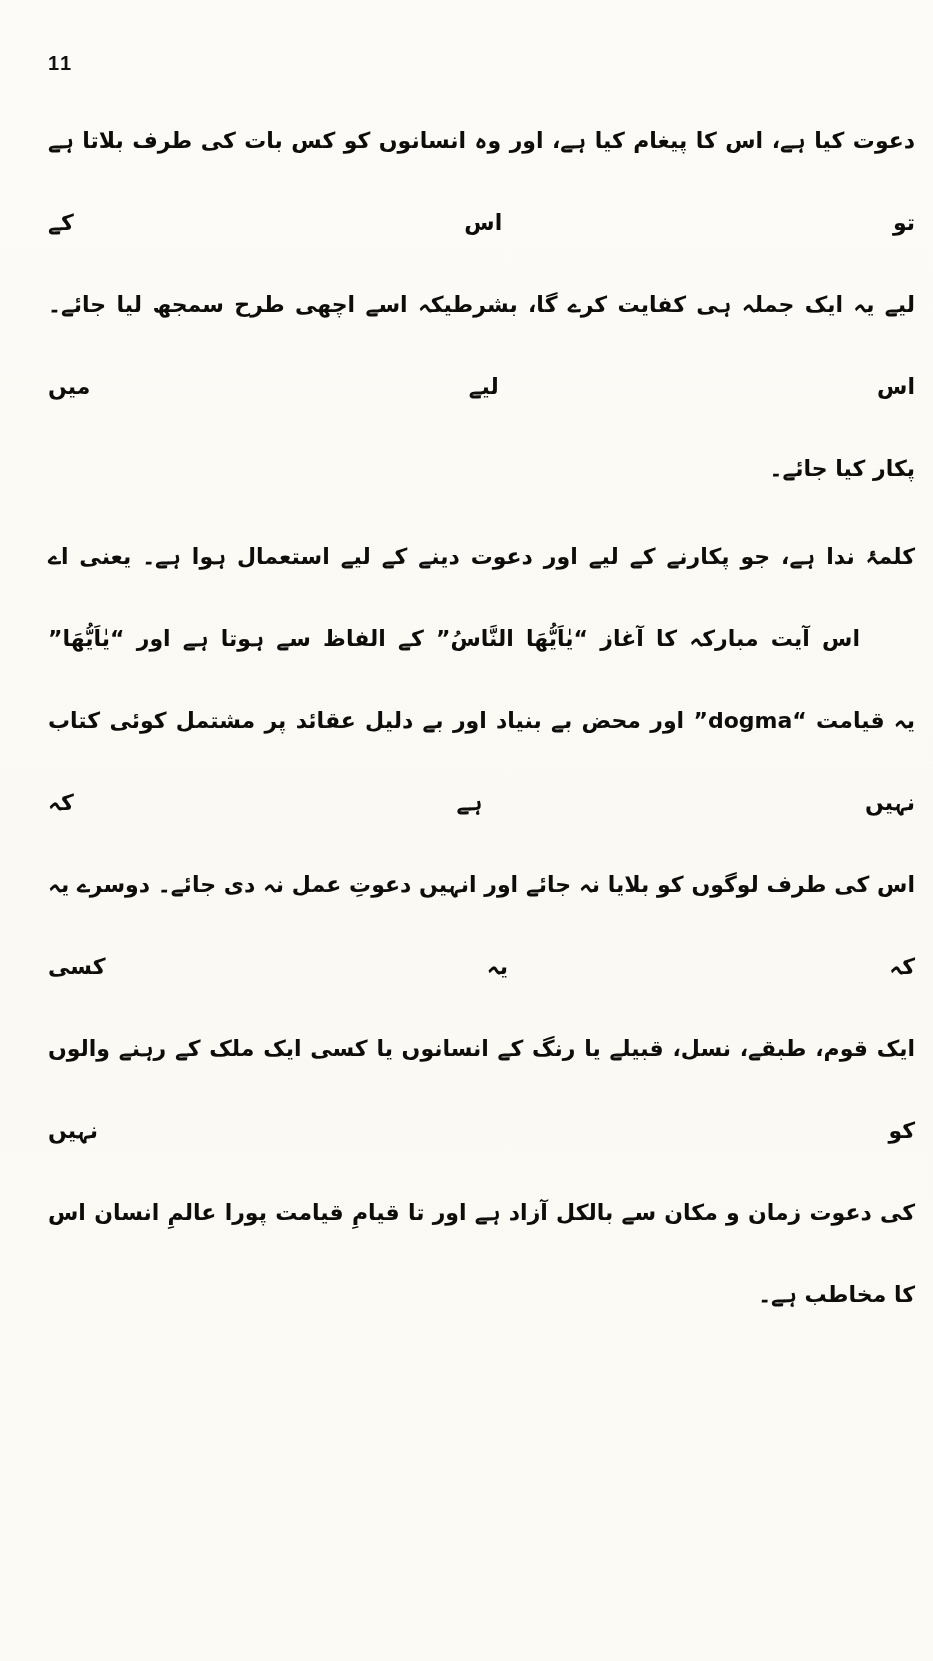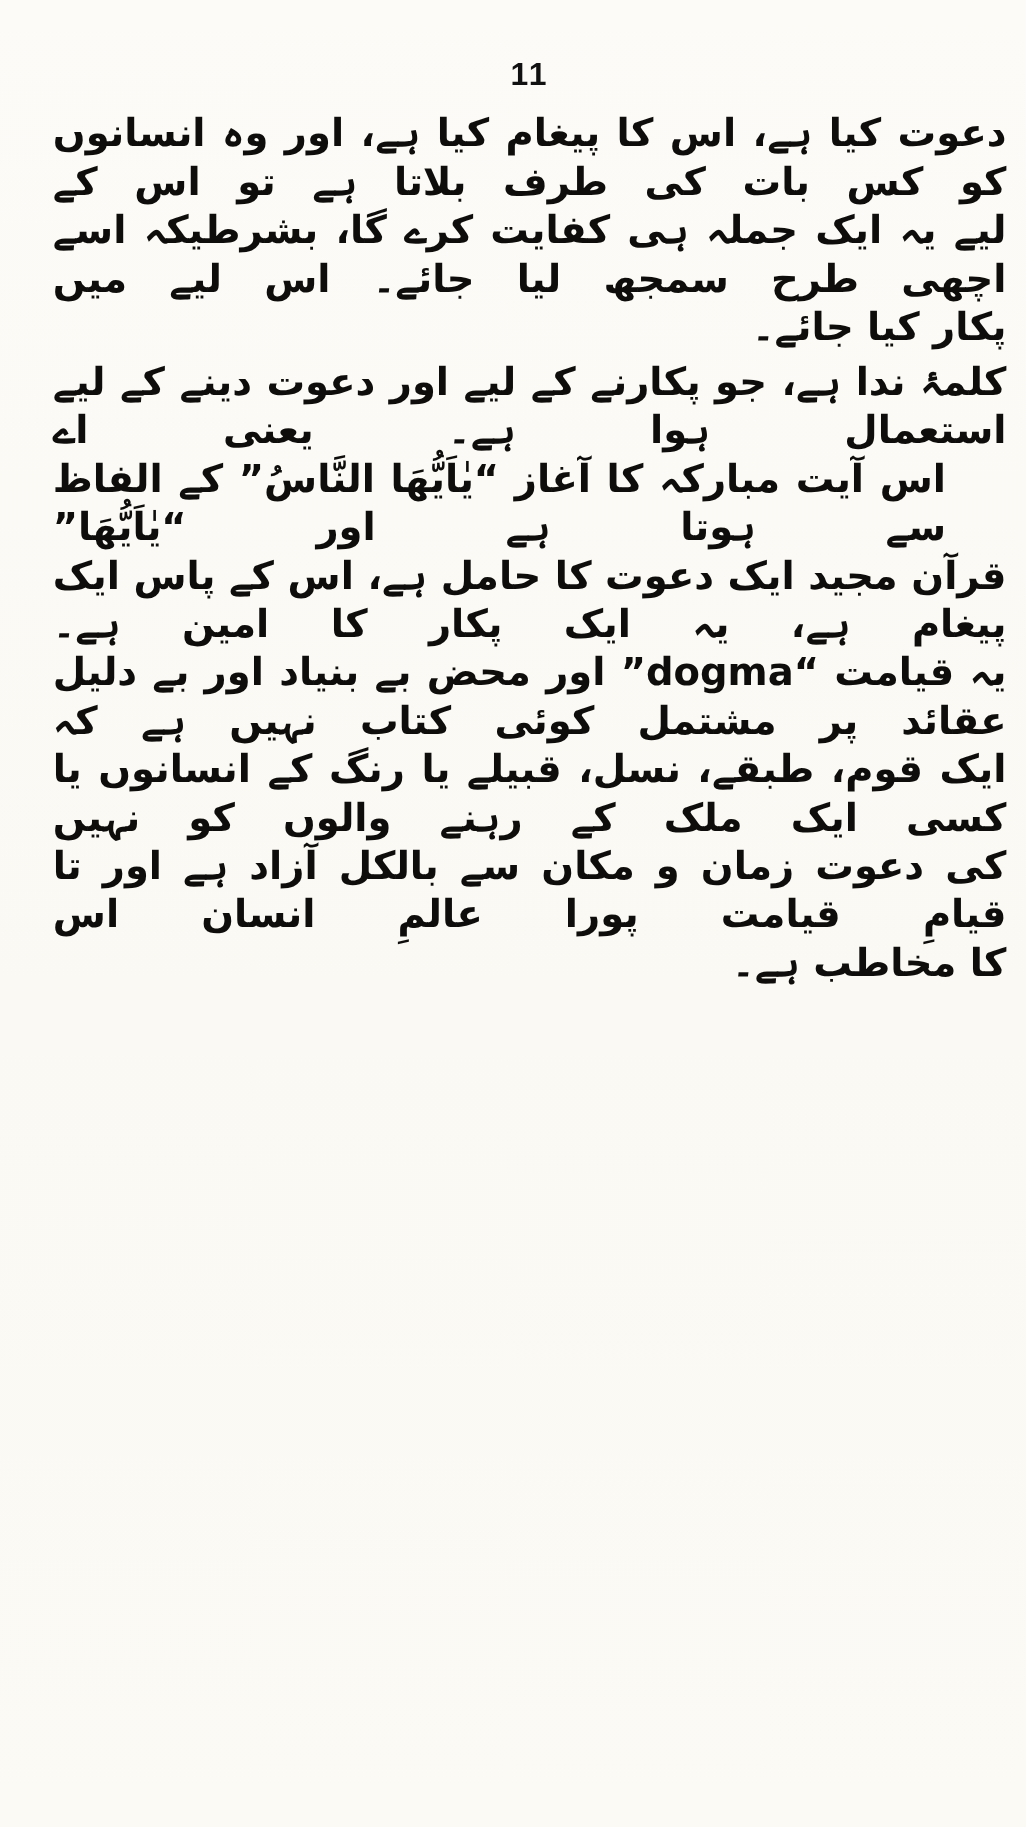--- a/index.html
+++ b/index.html
@@ -18,43 +18,43 @@
   .page {
     position: absolute;
     inset: 0;
     background: linear-gradient(180deg, #fcfbf7 0%, #faf9f4 55%, #fbfaf5 100%);
   }
   .page-number {
     position: absolute;
     top: 52px;
     left: 48px;
     right: 18px;
-    text-align: center;
+    text-align: left;
     direction: ltr;
     font-family: "Liberation Sans", "DejaVu Sans", sans-serif;
-    font-size: 29px;
+    font-size: 20px;
     font-weight: 700;
     letter-spacing: 2px;
     color: #111;
   }
   .body-text {
     position: absolute;
     top: 100px;
     right: 18px;
     left: 48px;
     direction: rtl;
     unicode-bidi: embed;
   }
   .para {
     margin: 0 0 6px 0;
   }
   .line {
-    font-size: 35px;
+    font-size: 22px;
     font-weight: 700;
-    line-height: 44px;
+    line-height: 82px;
     text-align: justify;
     text-align-last: justify;
     color: #0e0d0b;
   }
   .line.short {
     text-align: right;
     text-align-last: right;
   }
   .line.indent {
     padding-right: 55px;
@@ -67,20 +67,20 @@
   <div class="page-number">11</div>
   <div class="body-text">
       <div class="para">
         <div class="line">دعوت کیا ہے، اس کا پیغام کیا ہے، اور وہ انسانوں کو کس بات کی طرف بلاتا ہے تو اس کے</div>
         <div class="line">لیے یہ ایک جملہ ہی کفایت کرے گا، بشرطیکہ اسے اچھی طرح سمجھ لیا جائے۔ اس لیے میں</div>
         <div class="line short">پکار کیا جائے۔</div>
       </div>
       <div class="para">
         <div class="line">کلمۂ ندا ہے، جو پکارنے کے لیے اور دعوت دینے کے لیے استعمال ہوا ہے۔ یعنی اے</div>
         <div class="line indent">اس آیت مبارکہ کا آغاز “يٰاَيُّهَا النَّاسُ” کے الفاظ سے ہوتا ہے اور “يٰاَيُّهَا”</div>
-        <div class="line">قرآن مجید ایک دعوت کا حامل ہے، اس کے پاس ایک پیغام ہے، یہ ایک پکار کا امین ہے۔</div>
         <div class="line">یہ قیامت “dogma” اور محض بے بنیاد اور بے دلیل عقائد پر مشتمل کوئی کتاب نہیں ہے کہ</div>
+        <div class="line">اس کی طرف لوگوں کو بلایا نہ جائے اور انہیں دعوتِ عمل نہ دی جائے۔ دوسرے یہ کہ یہ کسی</div>
         <div class="line">ایک قوم، طبقے، نسل، قبیلے یا رنگ کے انسانوں یا کسی ایک ملک کے رہنے والوں کو نہیں</div>
         <div class="line">کی دعوت زمان و مکان سے بالکل آزاد ہے اور تا قیامِ قیامت پورا عالمِ انسان اس</div>
         <div class="line short">کا مخاطب ہے۔</div>
       </div>
     </div>
 </div>
 
 </body></html>

